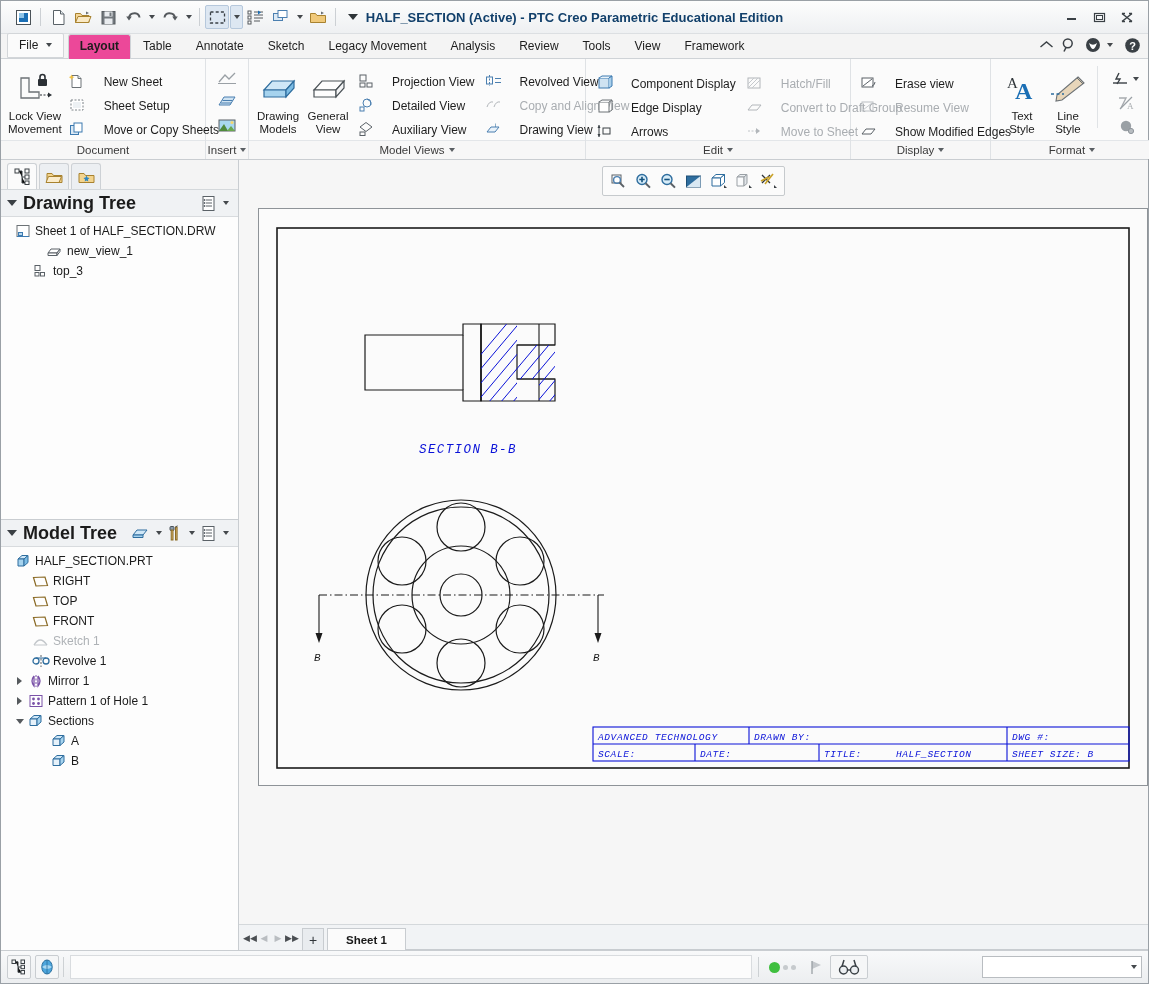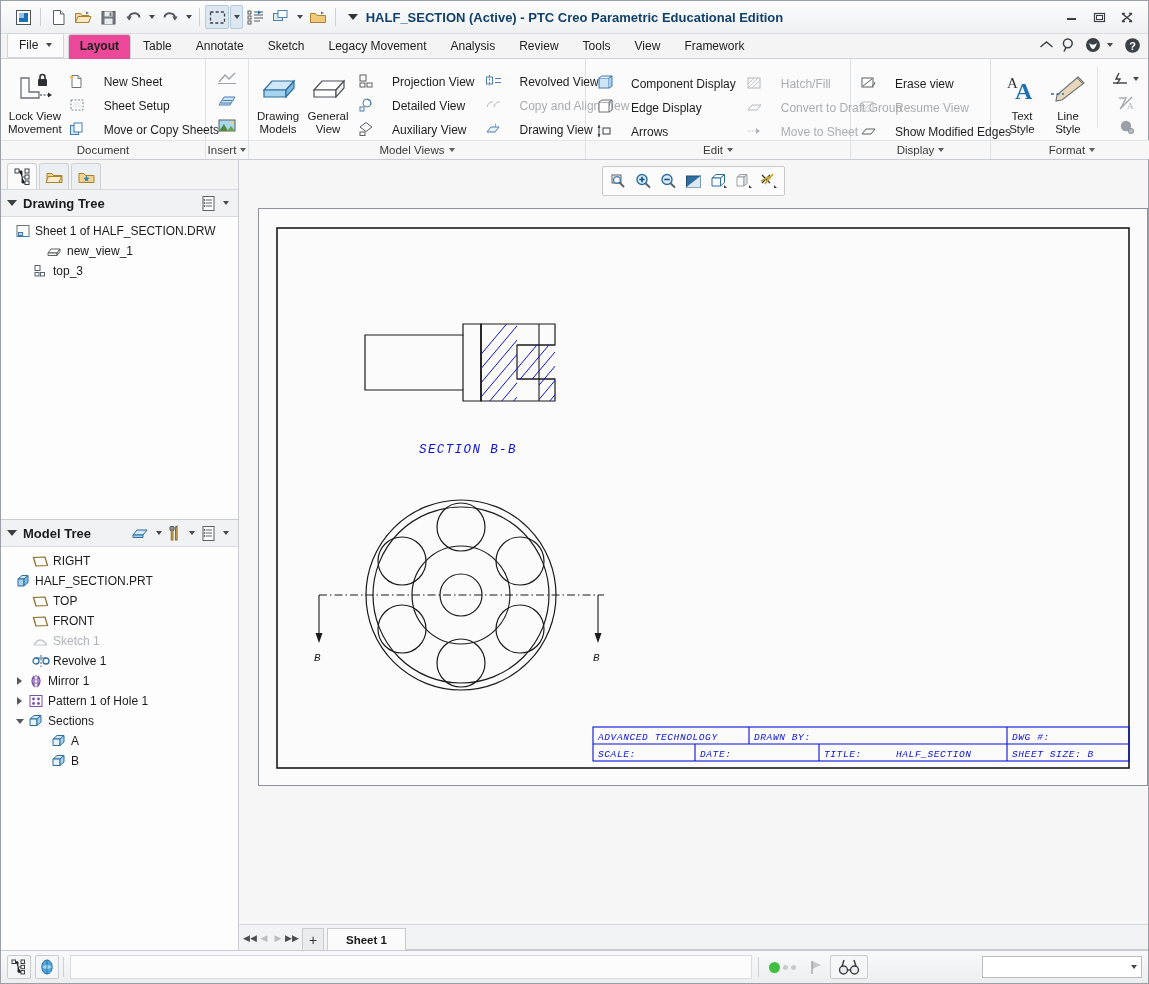--- a/index.html
+++ b/index.html
@@ -104,21 +104,21 @@
   }
   .navtabs { height:30px; display:flex; align-items:flex-end; padding:4px 6px 0; gap:2px; background:#f4f4f4;
              border-bottom:1px solid #d4d8db;}
   .navtab { width:30px;height:26px; display:flex;align-items:center;justify-content:center;
             border:1px solid #cdd1d5; border-bottom:none; border-radius:3px 3px 0 0; background:#eceff2; }
   .navtab.active { background:#fbfbfb; }
 
   .panelhdr {
     height:27px; display:flex; align-items:center; gap:6px;
     padding:0 6px; background:#f0f2f4; border-bottom:1px solid #d8dbde;
-    font-weight:bold; font-size:13px; color:#1b1b1b;justify-content:space-between;
+    font-weight:bold; font-size:18px; color:#1b1b1b;justify-content:space-between;
   }
   .panelhdr .tri { width:0;height:0;border-left:5px solid transparent;border-right:5px solid transparent;border-top:6px solid #3a3f44; }
   .hdr-icons { margin-left:auto; display:flex; align-items:center; gap:3px; }
 
   .treebox { overflow:hidden; background:#fdfdfd; }
   #drawing-tree-box { height:330px; border-bottom:1px solid #c9cdd1; }
   #model-tree-box { flex:1; }
   .trow { display:flex; align-items:center; height:20px; font-size:12px; color:#1b1b1b; white-space:nowrap; }
   .trow .exp { width:13px; display:flex;align-items:center;justify-content:center; }
   .trow .tico { width:19px; display:flex;align-items:center;justify-content:center; margin-right:3px; }
@@ -760,38 +760,38 @@
                   <circle cx="4.5" cy="11" r=".9" fill="#5a6167"></circle>
                 </svg>
             </span>
             <span style="width:12px;display:flex;justify-content:center">
                 <span class="caret"></span>
               </span>
           </span>
         </div>
         <div style="padding:4px 0">
 
-          <div class="trow" style="padding-left:30px">
-            <span class="tico">
-                <svg width="17" height="13" viewBox="0 0 17 13">
-                  <path d="M4 11 L1.5 2.5 L13 2 L15.5 10.5 Z" fill="none" stroke="#8a6a25" stroke-width="1.2"></path>
-                </svg>
-              </span>
-            <span>RIGHT</span>
-          </div>
-
           <div class="trow" style="padding-left:12px">
             <span class="tico">
               <svg width="16" height="15" viewBox="0 0 16 15">
                   <path d="M3 5 L7 1.5 L13 1.5 L9 5 Z" fill="#cfe7f7" stroke="#2e6d9e"></path>
                   <path d="M3 5 L9 5 L9 12 L3 12 Z" fill="#a6d3ee" stroke="#2e6d9e"></path>
                   <path d="M9 5 L13 1.5 L13 8.5 L9 12 Z" fill="#7cbce4" stroke="#2e6d9e"></path>
                 </svg>
             </span>
             <span>HALF_SECTION.PRT</span>
+          </div>
+
+          <div class="trow" style="padding-left:30px">
+            <span class="tico">
+                <svg width="17" height="13" viewBox="0 0 17 13">
+                  <path d="M4 11 L1.5 2.5 L13 2 L15.5 10.5 Z" fill="none" stroke="#8a6a25" stroke-width="1.2"></path>
+                </svg>
+              </span>
+            <span>RIGHT</span>
           </div>
           <div class="trow" style="padding-left:30px">
             <span class="tico">
                 <svg width="17" height="13" viewBox="0 0 17 13">
                   <path d="M4 11 L1.5 2.5 L13 2 L15.5 10.5 Z" fill="none" stroke="#8a6a25" stroke-width="1.2"></path>
                 </svg>
               </span>
             <span>TOP</span>
           </div>
           <div class="trow" style="padding-left:30px">

